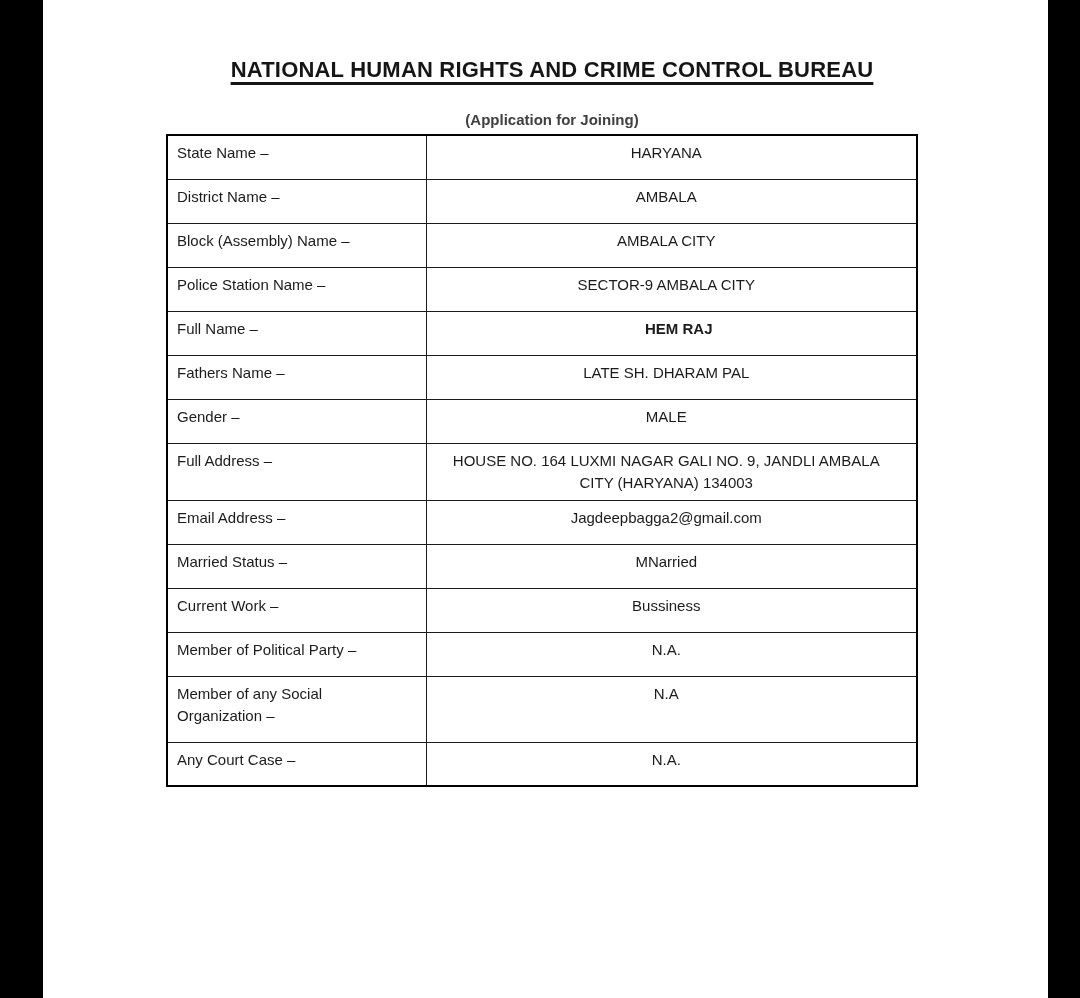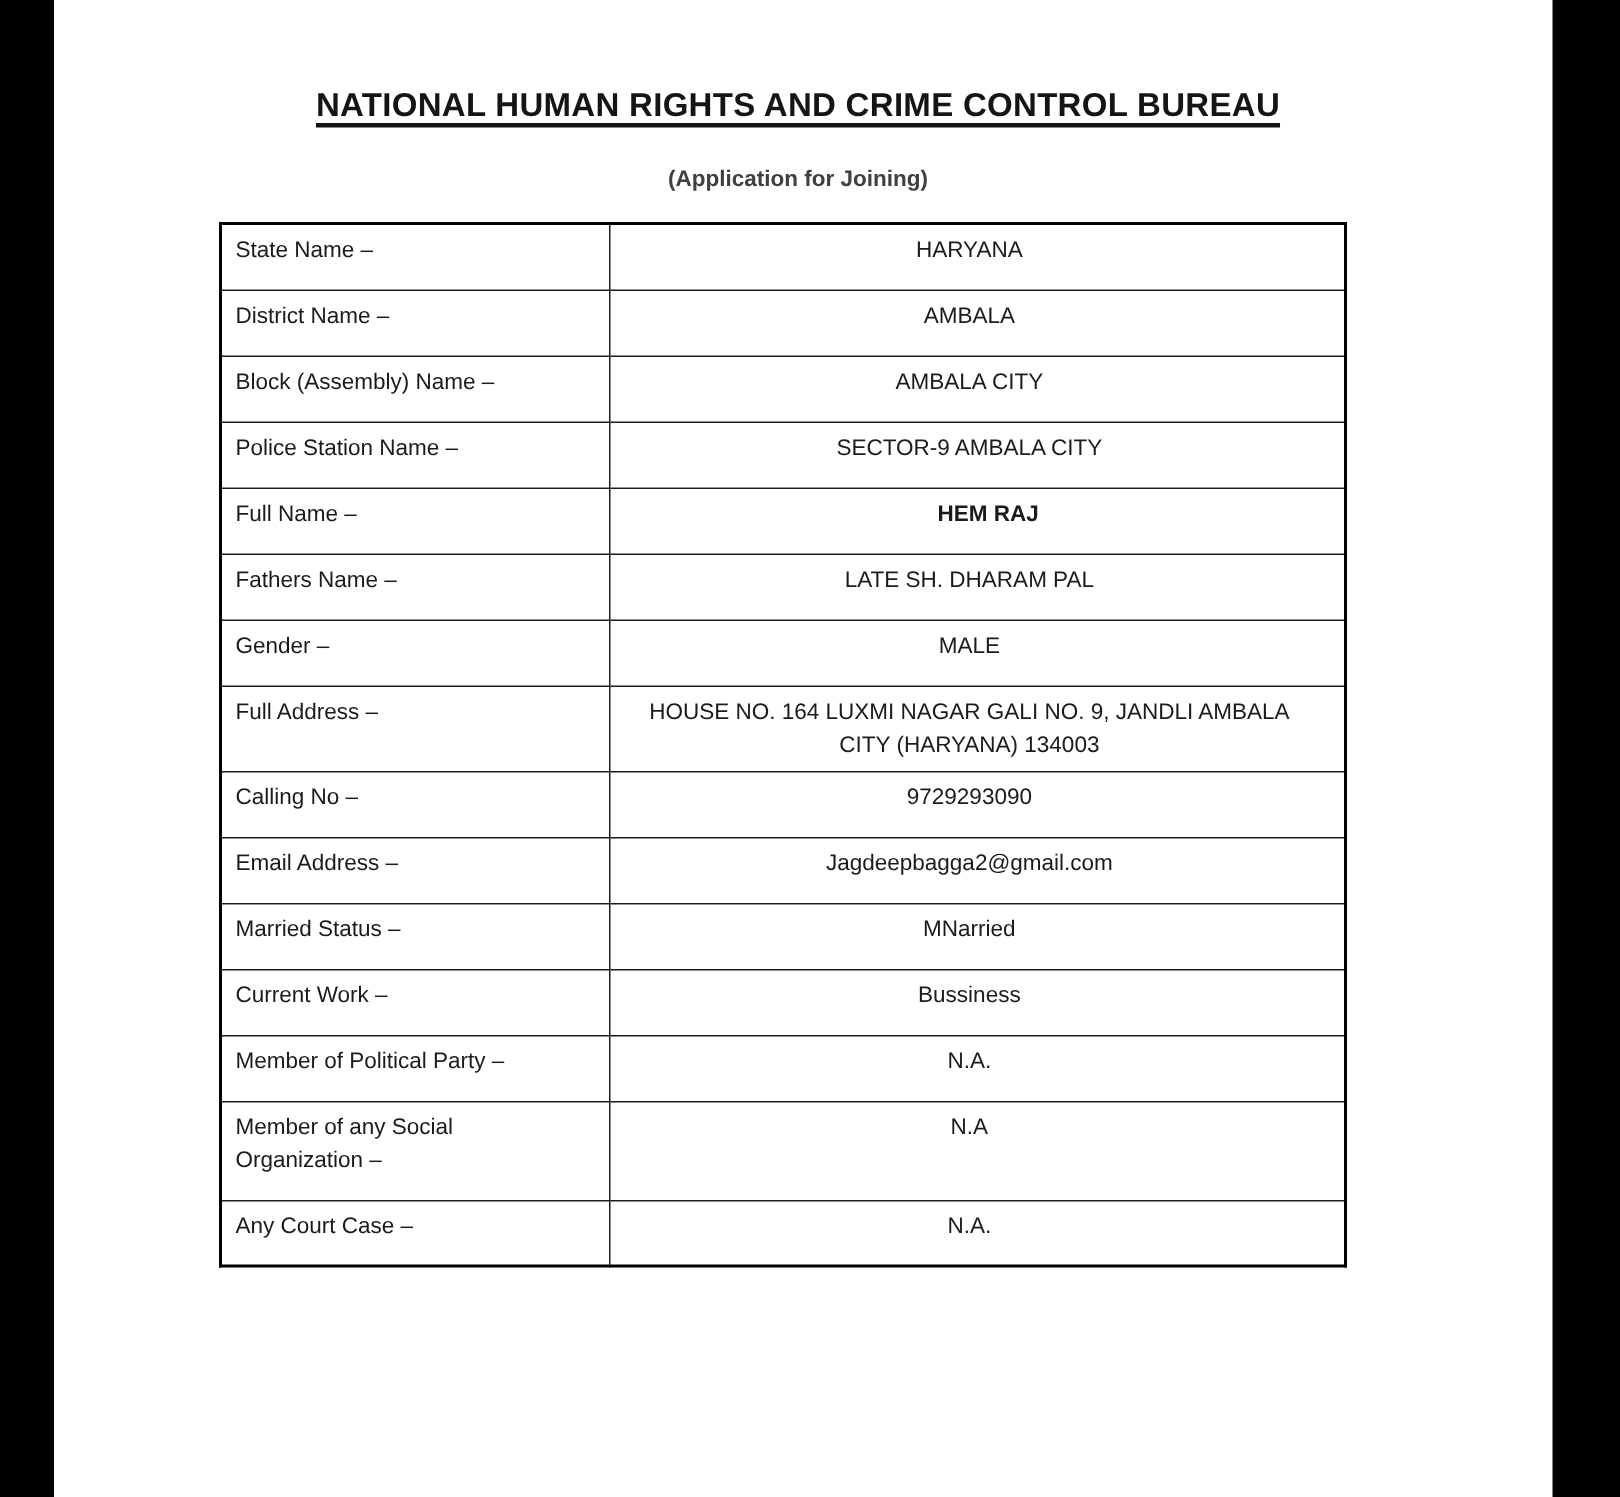--- a/index.html
+++ b/index.html
@@ -15,21 +15,21 @@
     position: absolute;
     top: 0;
     height: 998px;
     background: #000000;
   }
   .frame-bar.left  { left: 0;      width: 43px; }
   .frame-bar.right { left: 1035px; width: 45px; }
 
   .sheet {
     position: absolute;
-    left: 36px;
+    left: 56px;
     top: 0;
     width: 992px;
     height: 998px;
     background: #ffffff;
     padding-top: 56px;
   }
   .doc-title {
     text-align: center;
     font-size: 22px;
     font-weight: bold;
@@ -43,21 +43,21 @@
   .doc-subtitle {
     text-align: center;
     font-size: 15px;
     font-weight: bold;
     line-height: 20px;
     margin-top: 26px;
     color: #404040;
   }
   table.app-form {
     margin-left: 110px;
-    margin-top: 18px;
+    margin-top: 4px;
     width: 750px;
     border-collapse: collapse;
     table-layout: fixed;
     border: 2px solid #000000;
   }
   table.app-form col.c-label { width: 259px; }
   table.app-form col.c-value { width: 491px; }
   table.app-form tr { height: 44px; }
   table.app-form tr.tall { height: 66px; }
   table.app-form td {
@@ -113,24 +113,20 @@
   </tr>
         <tr>
     <td class="field-label">Gender –</td>
     <td class="field-value">MALE</td>
   </tr>
         <tr>
     <td class="field-label">Full Address –</td>
     <td class="field-value">HOUSE NO. 164 LUXMI NAGAR GALI NO. 9, JANDLI AMBALA CITY (HARYANA) 134003</td>
   </tr>
         <tr>
-    <td class="field-label">Calling No –</td>
-    <td class="field-value">9729293090</td>
-  </tr>
-        <tr>
     <td class="field-label">Email Address –</td>
     <td class="field-value">Jagdeepbagga2@gmail.com</td>
   </tr>
         <tr>
     <td class="field-label">Married Status –</td>
     <td class="field-value">MNarried</td>
   </tr>
         <tr>
     <td class="field-label">Current Work –</td>
     <td class="field-value">Bussiness</td>

